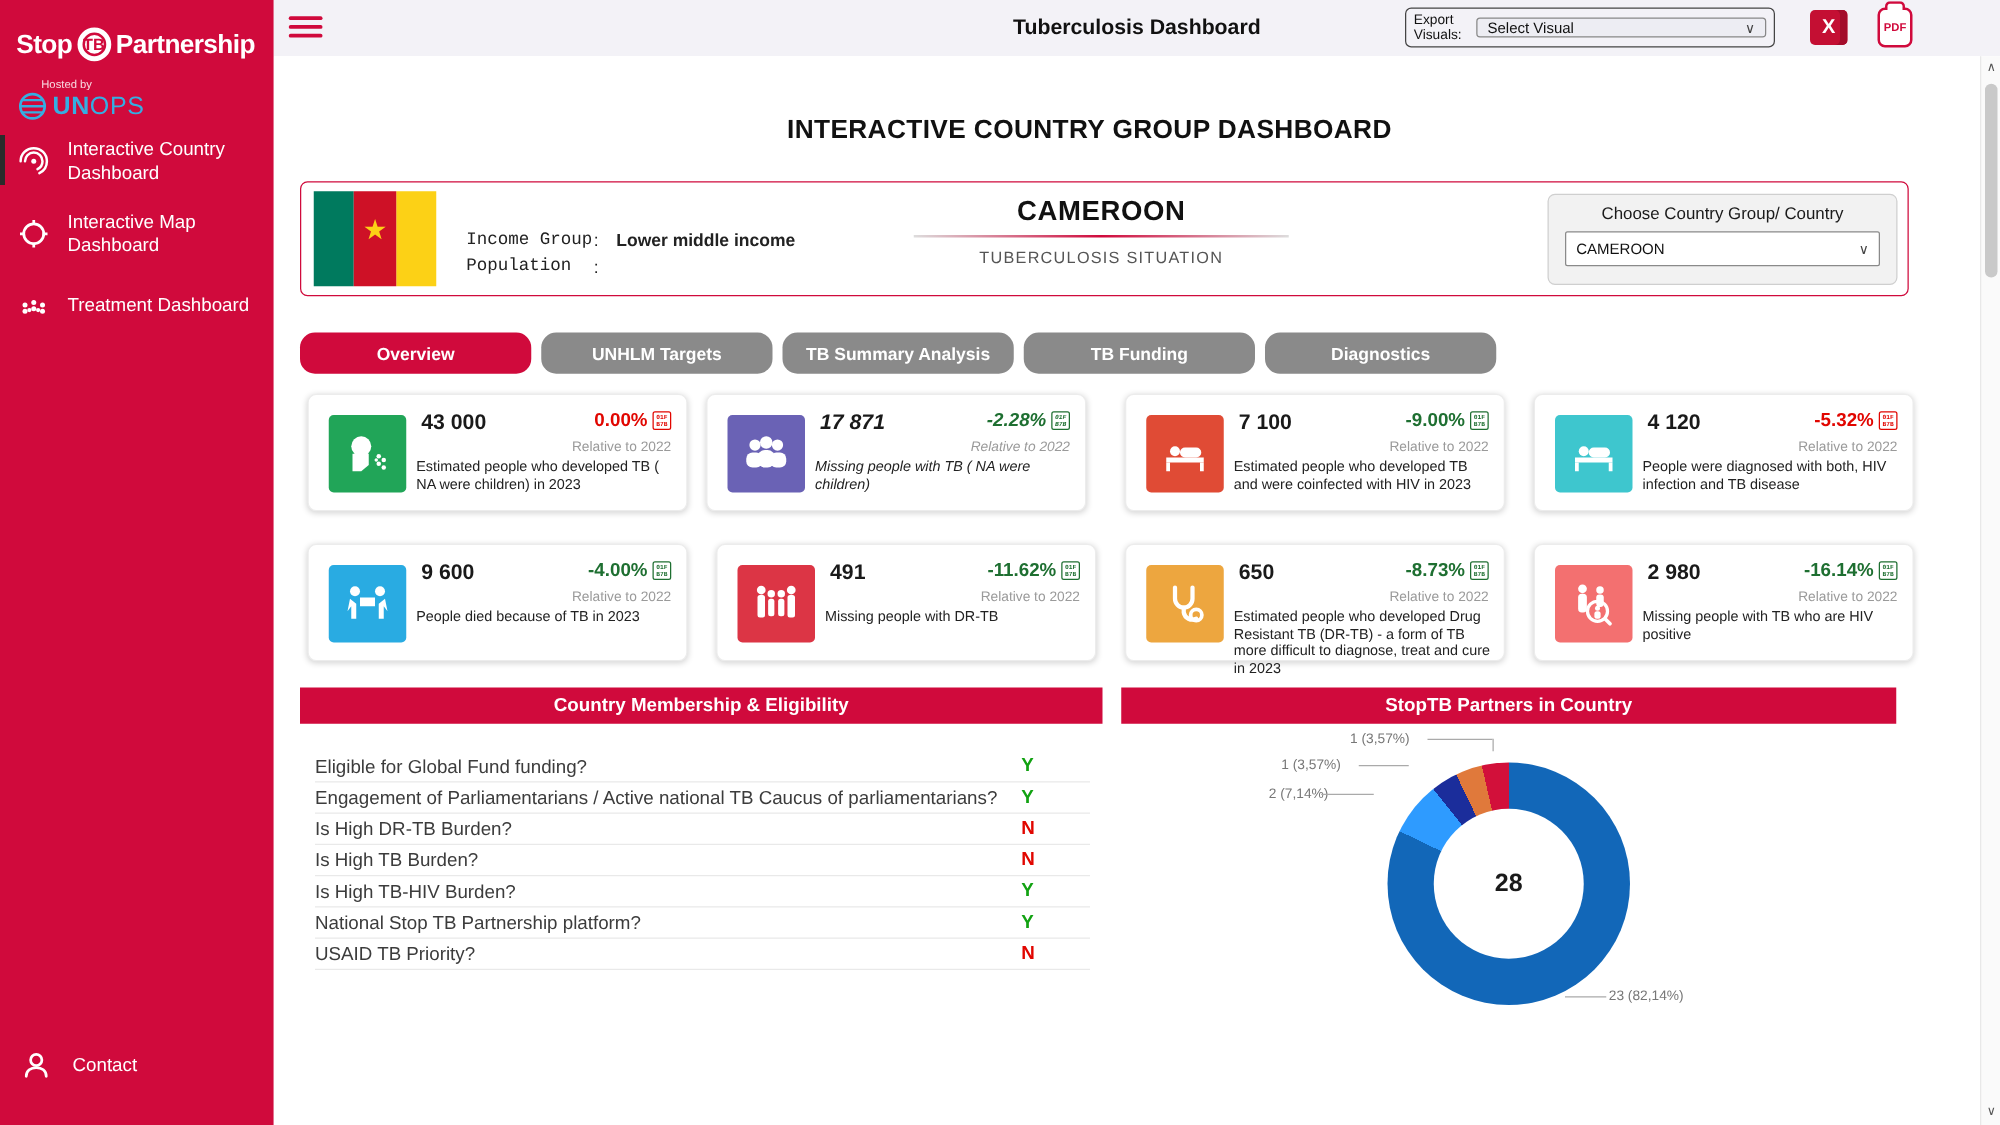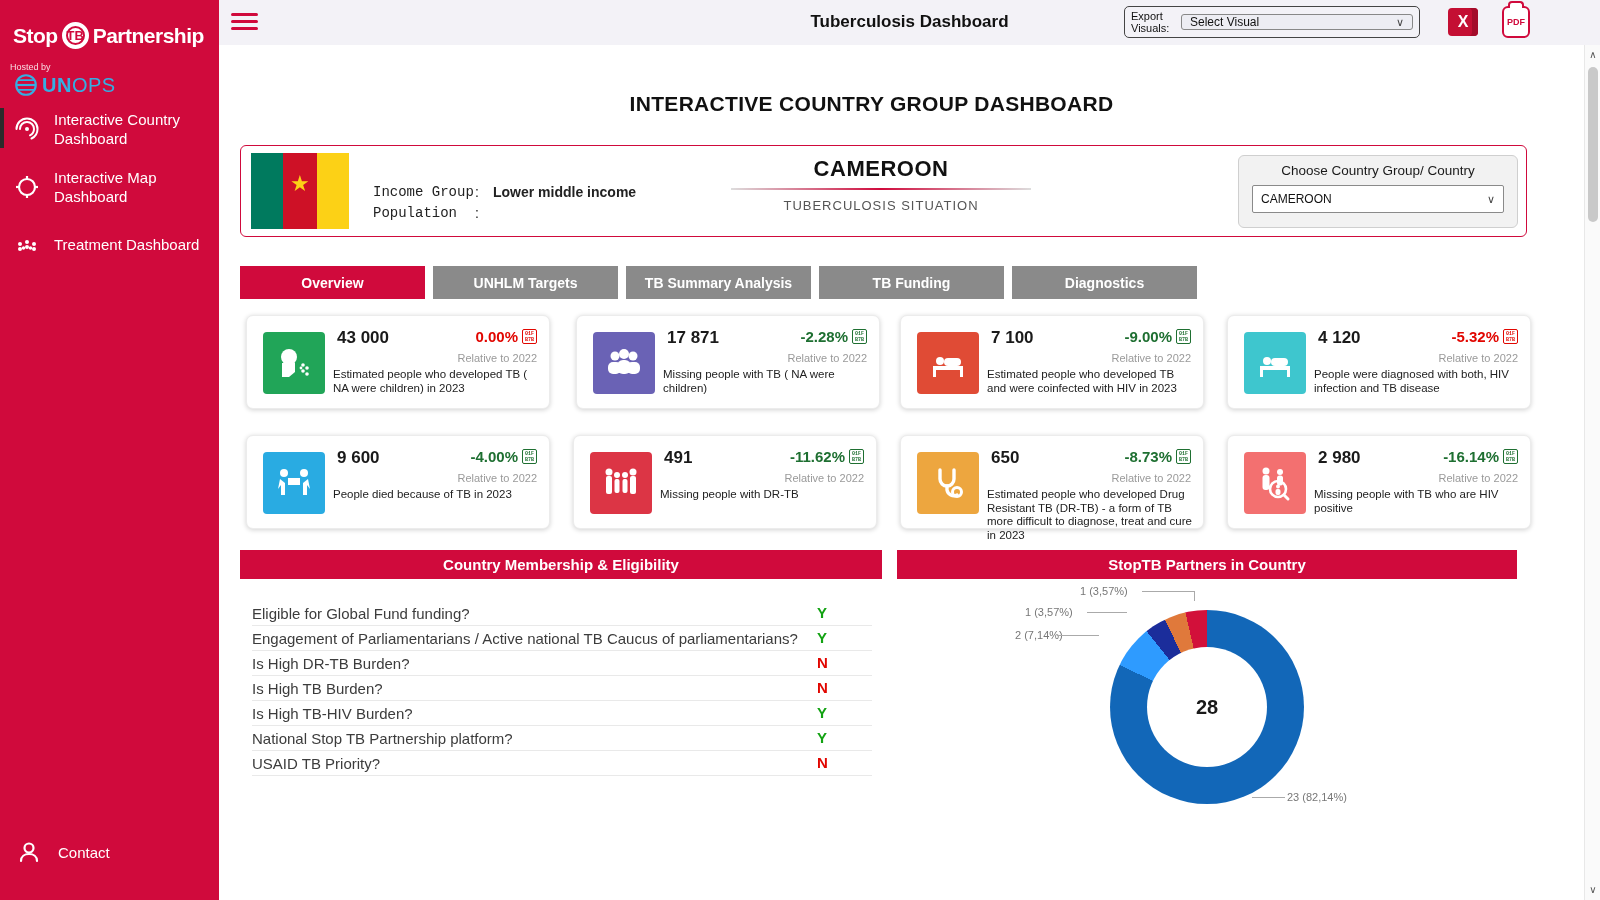--- a/index.html
+++ b/index.html
@@ -6,21 +6,21 @@
   html,body { width:1600px; height:900px; overflow:hidden; background:#fff;
     font-family:"Liberation Sans", sans-serif; }
 
   
   .sidebar { position:absolute; left:0; top:0; width:219px; height:900px; background:#D00A3C; color:#fff; }
   .logo-row { position:absolute; left:13px; top:22px; display:flex; align-items:center; gap:4px; white-space:nowrap; }
   .logo-word { font-size:21px; font-weight:bold; letter-spacing:-0.5px; }
   .tb-badge { width:27px; height:27px; background:#fff; border-radius:50%; color:#D00A3C;
     font-size:13px; font-weight:bold; display:flex; align-items:center; justify-content:center;
     border:3px solid #fff; outline:2px solid #D00A3C; outline-offset:-6px; }
-  .hosted { position:absolute; left:10px; top:62px; font-size:9px; opacity:.85; }
+  .hosted { position:absolute; left:33px; top:62px; font-size:9px; opacity:.85; }
   .unops-row { position:absolute; left:13px; top:72px; display:flex; align-items:center; gap:3px; }
   .unops-text { font-size:20px; color:#35AEE2; letter-spacing:0.5px; }
   .unops-text b { font-weight:800; }
   .nav { position:absolute; left:0; top:100px; width:219px; }
   .nav-item { position:relative; display:flex; align-items:center; gap:14px; padding:10px 8px 10px 14px;
     min-height:56px; cursor:pointer; }
   .nav-item .lbl { font-size:15px; line-height:19px; }
   .nav-item.active::before { content:""; position:absolute; left:0; top:8px; width:4px; height:40px; background:#2b2b2b; }
   .nav-icon { width:26px; height:26px; flex:0 0 26px; }
   .contact { position:absolute; left:0; bottom:35px; width:257px; display:flex; align-items:center; gap:16px;
@@ -79,21 +79,21 @@
     border:1px solid #CFCFCF; border-radius:6px; padding:7px 13px; }
   .chooser-label { font-size:13.5px; color:#1a1a1a; text-align:center; }
   .chooser-select { margin-top:7px; height:28px; background:#fff; border:1px solid #8a8a8a; border-radius:2px;
     font-size:12px; color:#111; display:flex; align-items:center; justify-content:space-between;
     padding:0 8px; cursor:pointer; }
   .chev { font-size:11px; color:#444; }
 
   
   .tabs { position:absolute; left:21px; top:221px; display:flex; gap:8px; }
   .tab { width:185px; height:33px; background:#8A8A8A; color:#fff; font-size:14px; font-weight:bold;
-    display:flex; align-items:center; justify-content:center; border-radius:0; cursor:pointer; }
+    display:flex; align-items:center; justify-content:center; border-radius:12px; cursor:pointer; }
   .tab.active { background:#D00A3C; }
 
   
   .kpi { position:absolute; width:304px; height:94px; background:#fff; border:1px solid #ececec;
     border-radius:7px; box-shadow:0 1px 5px rgba(0,0,0,.18); }
   .kpi-icon { position:absolute; left:16px; top:16px; width:62px; height:62px; border-radius:4px;
     display:flex; align-items:center; justify-content:center; }
   .kpi-value { position:absolute; left:90px; top:12px; font-size:17px; font-weight:bold; color:#1a1a1a; }
   .kpi-pct { position:absolute; right:12px; top:12px; font-size:15px; font-weight:bold; display:flex; gap:4px; align-items:center; }
   .bin-icon { width:15px; height:15px; border:1px solid currentColor; border-radius:2px; font-size:5px;
@@ -271,21 +271,21 @@
           </svg>
         </div>
         <div class="kpi-value">43 000</div>
         <div class="kpi-pct" style="color:#E10600">
           <span>0.00%</span>
           <span class="bin-icon">01F<br>B7B</span>
         </div>
         <div class="kpi-rel">Relative to 2022</div>
         <div class="kpi-desc">Estimated people who developed TB ( NA were children) in 2023</div>
       </div>
-      <div class="kpi" style="left: 357px; top: 270px;">
+      <div class="kpi" style="left: 346px; top: 270px; font-style: italic;">
         <div class="kpi-icon" style="background:#6A62B5">
           <svg width="40" height="40" viewBox="0 0 40 40">
             <circle cx="11" cy="13" r="4.5" fill="#fff"></circle>
             <circle cx="20" cy="11" r="5" fill="#fff"></circle>
             <circle cx="29" cy="13" r="4.5" fill="#fff"></circle>
             <rect x="4" y="19" width="13" height="12" rx="5" fill="#fff"></rect>
             <rect x="13" y="17" width="14" height="14" rx="6" fill="#fff"></rect>
             <rect x="23" y="19" width="13" height="12" rx="5" fill="#fff"></rect>
           </svg>
         </div>

